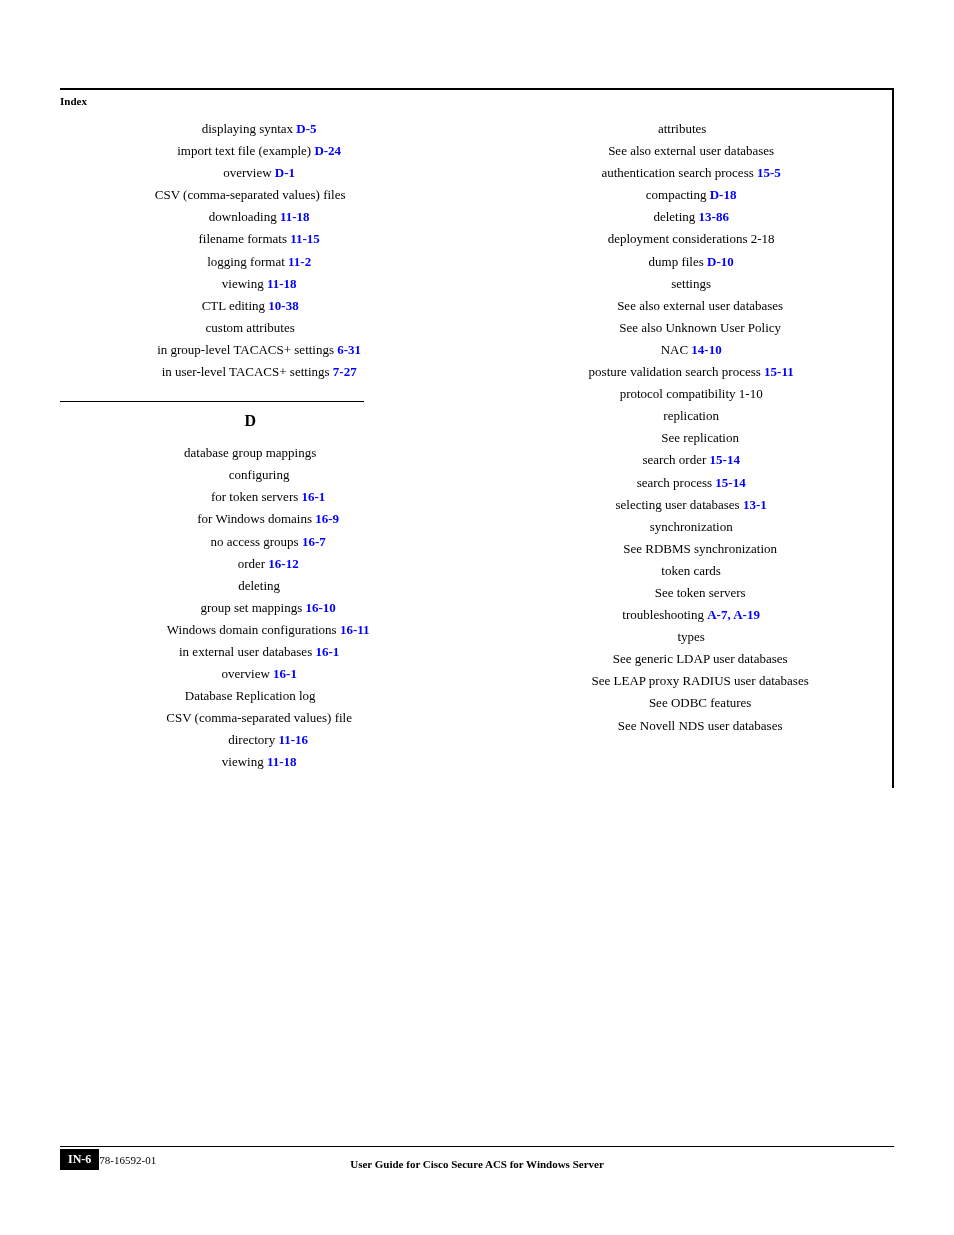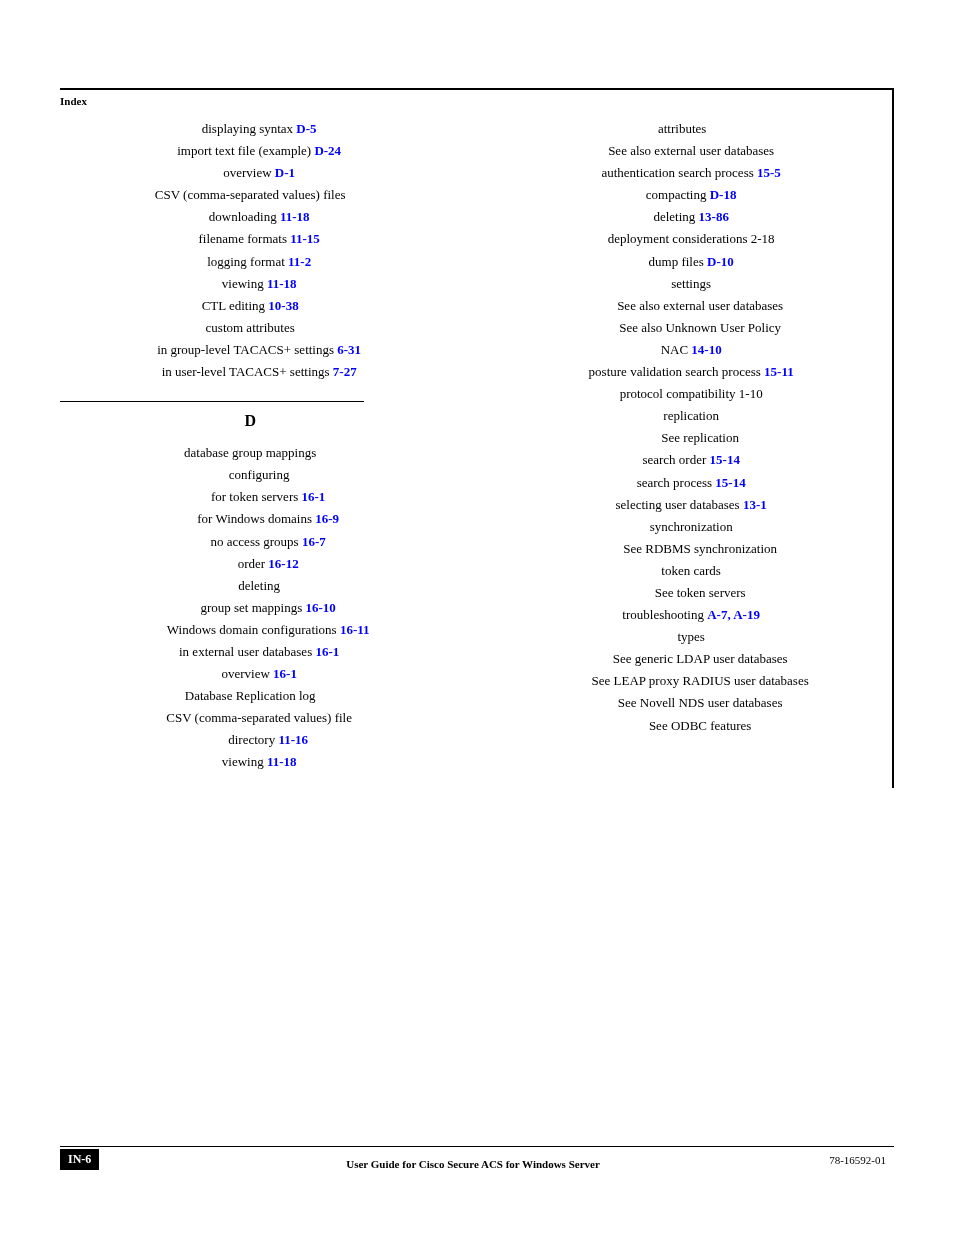--- a/index.html
+++ b/index.html
@@ -42,23 +42,22 @@
       bottom: 88px;
       left: 60px;
       right: 60px;
       height: 1px;
       background: #000;
     }
     .footer {
       position: absolute;
       bottom: 65px;
       left: 0;
-      right: 8px;
+      right: 0;
       display: flex;
-      justify-content: space-between;
       align-items: center;
       padding: 0 60px;
     }
     .footer-left {
       background: #000;
       color: #fff;
       font-size: 12px;
       font-weight: bold;
       padding: 3px 8px;
     }
@@ -318,24 +317,24 @@
         <div class="index-entry">
           <span class="sub-entry">types</span>
         </div>
         <div class="index-entry">
           <span class="sub-sub-entry">See generic LDAP user databases</span>
         </div>
         <div class="index-entry">
           <span class="sub-sub-entry">See LEAP proxy RADIUS user databases</span>
         </div>
         <div class="index-entry">
+          <span class="sub-sub-entry">See ODBC features</span>
+        </div>
+        <div class="index-entry">
           <span class="sub-sub-entry">See Novell NDS user databases</span>
-        </div>
-        <div class="index-entry">
-          <span class="sub-sub-entry">See ODBC features</span>
         </div>
 
       </div>
     </div>
   </div>
 
   <div class="bottom-bar"></div>
 
   <div class="footer">
     <div class="footer-left">IN-6</div>

